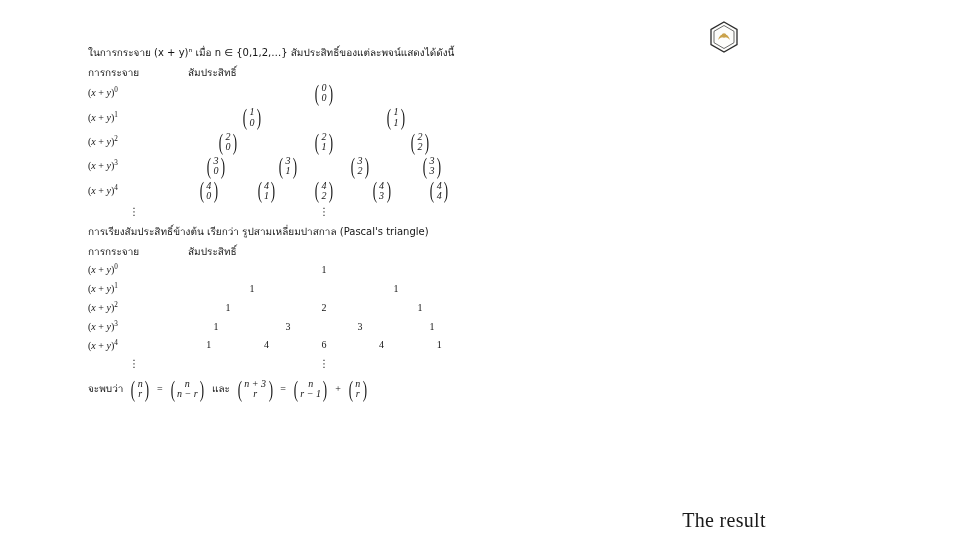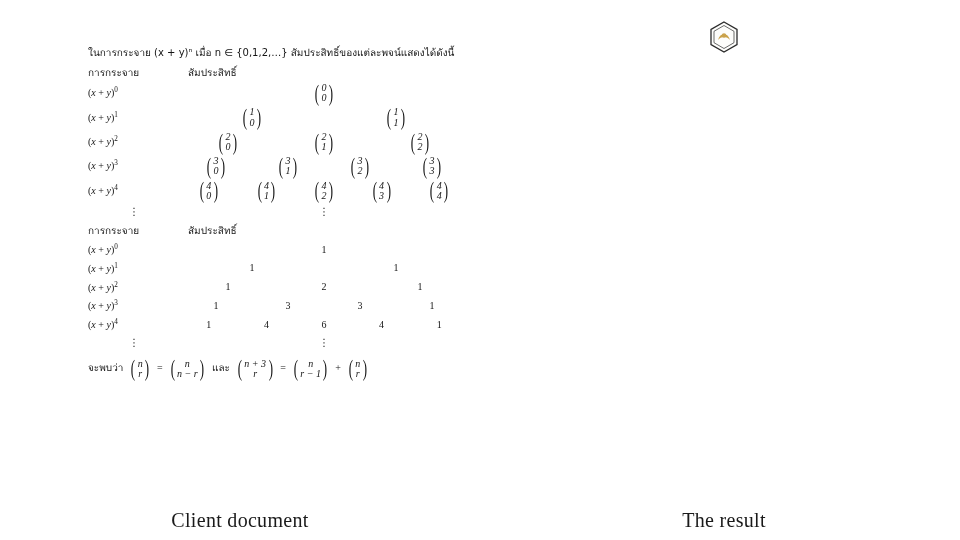--- a/index.html
+++ b/index.html
@@ -278,20 +278,21 @@
               <span class="paren">)</span>
             </span>
         </div>
       </div>
 
       <div class="dots-row">
         <div class="lhs">⋮</div>
         <div class="rhs">⋮</div>
       </div>
 
+      <div class="para th" style="margin-top:6px">การเรียงสัมประสิทธิ์ข้างต้น เรียกว่า รูปสามเหลี่ยมปาสกาล (Pascal's triangle)</div>
 
       <div class="hdr-row" style="margin-top:4px">
         <div class="hdr-left th">การกระจาย</div>
         <div class="hdr-right th">สัมประสิทธิ์</div>
       </div>
 
       <div class="numrow">
         <div class="lhs"><span class="mn">(</span><span class="mi">x</span><span class="mn"> + </span><span class="mi">y</span><span class="mn">)</span><span class="sup">0</span></div>
         <div class="rhs">
           <span>1</span>
@@ -380,21 +381,20 @@
             <span class="stack">
               <span>n</span>
               <span>r</span>
             </span>
             <span class="paren">)</span>
           </span>
       </div>
 
     </div>
 
-    <div class="caption">Client document</div>
   </div>
 
   <div class="panel panel-right">
 
     <svg class="ornament" viewBox="0 0 40 34">
       <polygon points="20,2 33,9.5 33,24.5 20,32 7,24.5 7,9.5" fill="#fdfdfb" stroke="#2b2b2b" stroke-width="1.3"></polygon>
       <polygon points="20,5.5 30,11.3 30,22.7 20,28.5 10,22.7 10,11.3" fill="none" stroke="#2b2b2b" stroke-width=".7"></polygon>
       <path d="M14 20 C16 12, 24 12, 26 20 C23 16, 17 16, 14 20 Z" fill="#caa24a"></path>
       <circle cx="20" cy="15.5" r="2.2" fill="#caa24a"></circle>
     </svg>

